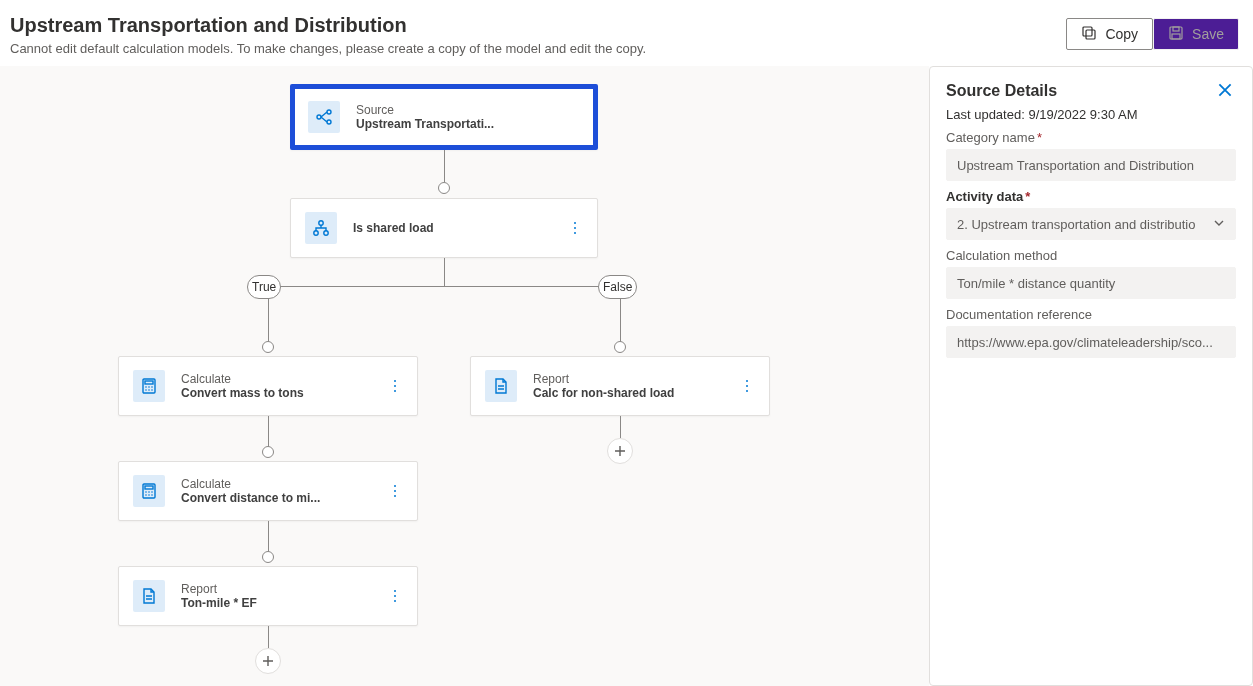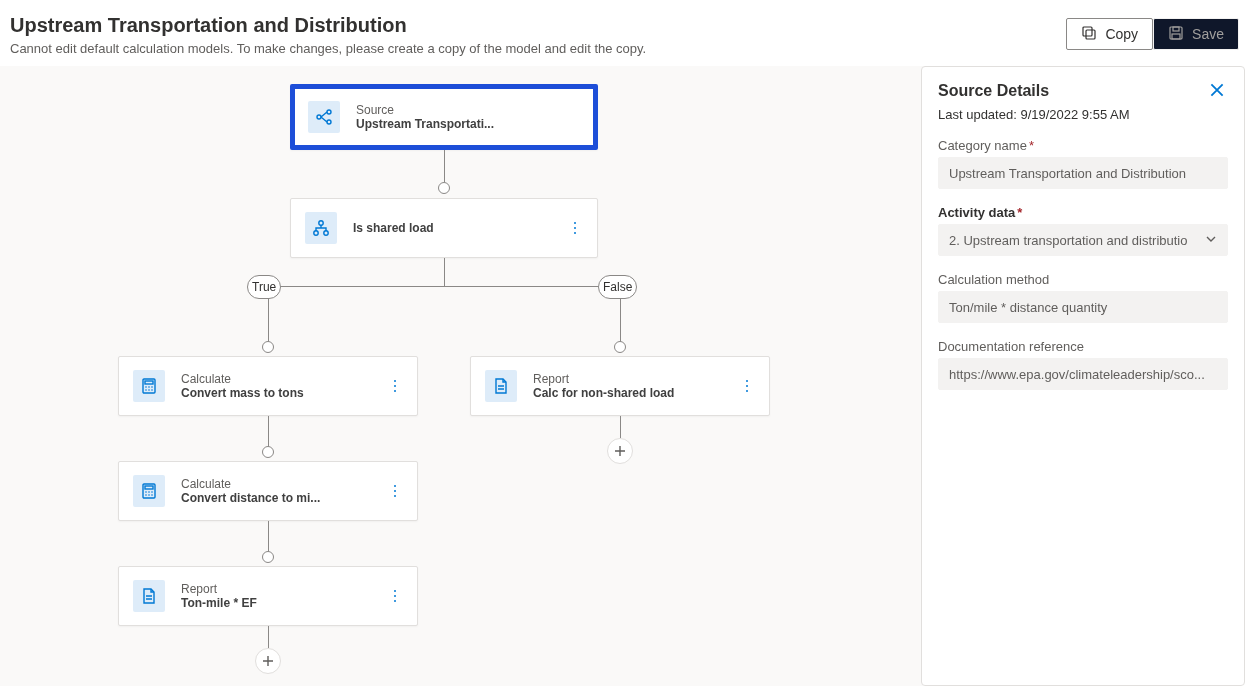--- a/index.html
+++ b/index.html
@@ -6,21 +6,21 @@
   html, body { margin:0; padding:0; font-family: "Segoe UI", -apple-system, Arial, sans-serif; background:#fff; color:#323130; width:1253px; height:686px; overflow:hidden; }
   .root { position:relative; width:1253px; height:686px; }
 
   
   .hdr { position:absolute; left:10px; top:14px; }
   .title { font-size:20px; font-weight:600; color:#323130; }
   .subtitle { font-size:13px; color:#605e5c; margin-top:4px; }
   .hdr-actions { position:absolute; right:14px; top:18px; display:flex; }
   .btn { display:inline-flex; align-items:center; gap:8px; height:32px; padding:0 14px; border-radius:2px; font-size:14px; cursor:pointer; }
   .btn-copy { background:#fff; border:1px solid #8a8886; color:#323130; }
-  .btn-save { background:#0f172a; border:1px solid #f3f2f1; color:#a19f9d; cursor:default; }
+  .btn-save { background:#4c1d95; border:1px solid #f3f2f1; color:#a19f9d; cursor:default; }
   .btn svg { width:16px; height:16px; }
 
   
   .canvas { position:absolute; left:0; top:66px; width:929px; height:620px; background:#faf9f8; }
 
   
   .node { position:absolute; background:#fff; border:1px solid #e1dfdd; border-radius:2px; display:flex; align-items:center; padding:10px 14px; box-shadow:0 1px 2px rgba(0,0,0,.04); }
   .node.selected { border:5px solid #1d4ed8; padding:9px 13px; }
   .node .icon-box { width:32px; height:32px; border-radius:2px; display:flex; align-items:center; justify-content:center; margin-right:16px; flex:none; }
   .icon-blue-light { background:#deecf9; }
@@ -33,25 +33,25 @@
   .edge-h { height:1px; }
   .edge-v { width:1px; }
 
   .port { position:absolute; width:12px; height:12px; border:1px solid #8a8886; border-radius:50%; background:#fff; }
 
   .pill { position:absolute; height:24px; border:1px solid #8a8886; border-radius:12px; background:#fff; font-size:12px; display:flex; align-items:center; justify-content:center; padding:0 4px; }
 
   .addcircle { position:absolute; width:26px; height:26px; border-radius:50%; background:#fff; border:1px solid #e1dfdd; display:flex; align-items:center; justify-content:center; color:#605e5c; cursor:pointer; }
 
   
-  .panel { position:absolute; right:8px; top:66px; width:324px; height:620px; background:#fff; border:1px solid #e1dfdd; border-radius:4px; padding:14px 16px; }
+  .panel { position:absolute; right:0; top:66px; width:324px; height:620px; background:#fff; border:1px solid #e1dfdd; border-radius:4px; padding:14px 16px; }
   .panel-title { font-size:16px; font-weight:600; display:flex; align-items:center; }
   .panel-close { margin-left:auto; width:20px; height:20px; cursor:pointer; color:#0078d4; }
   .panel-updated { font-size:13px; color:#323130; margin-top:6px; }
-  .formlabel { font-size:13px; color:#605e5c; margin-top:16px; }
+  .formlabel { font-size:13px; color:#605e5c; margin-top:8px; }
   .formlabel.dark { color:#323130; font-weight:600; }
   .req { color:#a4262c; margin-left:2px; }
   .formfield { margin-top:4px; height:32px; background:#f3f2f1; border:1px solid #f3f2f1; border-radius:2px; padding:0 10px; font-size:13px; color:#605e5c; display:flex; align-items:center; white-space:nowrap; overflow:hidden; text-overflow:ellipsis; }
   .formfield.select { justify-content:space-between; }
   .formfield .chev { color:#605e5c; }
 </style>
 </head>
 <body>
 
 <div class="root">
@@ -250,21 +250,21 @@
   <div class="panel">
     <div class="panel-title">
       <span>Source Details</span>
       <span class="panel-close">
         <svg viewBox="0 0 16 16" width="18" height="18" stroke="#0078d4" stroke-width="1.6">
             <path d="M3 3 L13 13 M13 3 L3 13"></path>
           </svg>
       </span>
     </div>
     <div class="panel-updated">
-      <span>Last updated: </span><span>9/19/2022 9:55 AM</span>
+      <span>Last updated: </span><span>9/19/2022 9:30 AM</span>
     </div>
 
     <div class="formlabel"><span>Category name</span><span class="req">*</span></div>
     <div class="formfield">Upstream Transportation and Distribution</div>
 
     <div class="formlabel dark"><span>Activity data</span><span class="req">*</span></div>
     <div class="formfield select">
       <span style="overflow:hidden; text-overflow:ellipsis;">2. Upstream transportation and distributio</span>
       <span class="chev">
         <svg width="12" height="12" viewBox="0 0 12 12" fill="none" stroke="#605e5c" stroke-width="1.4">

